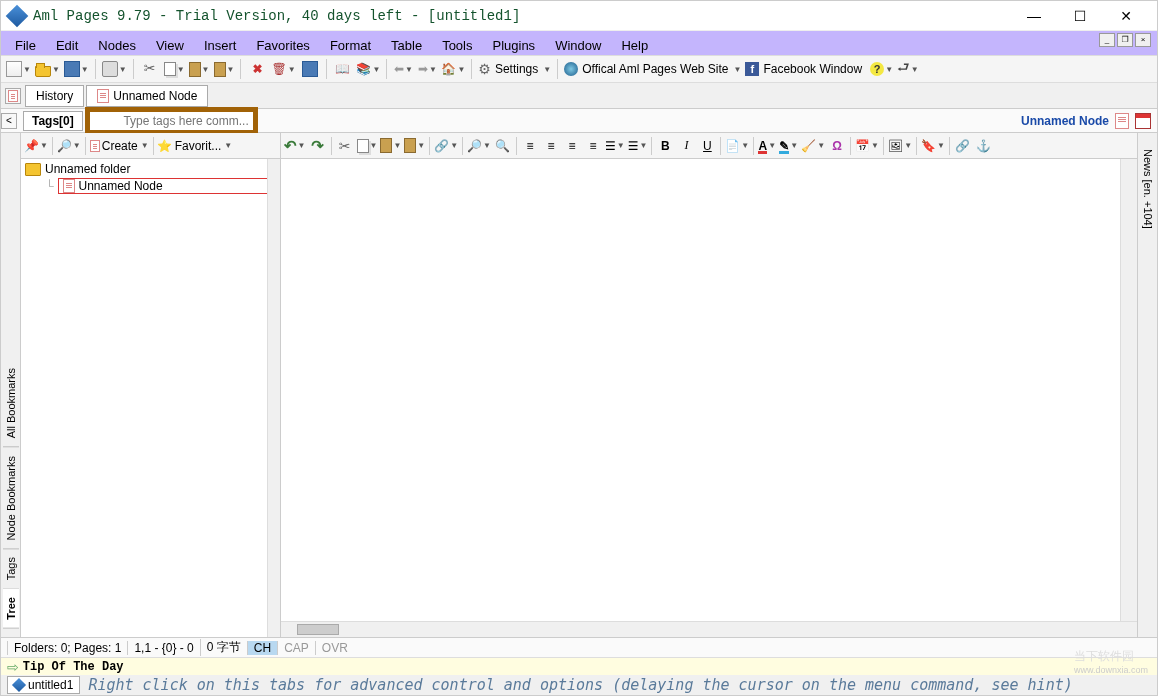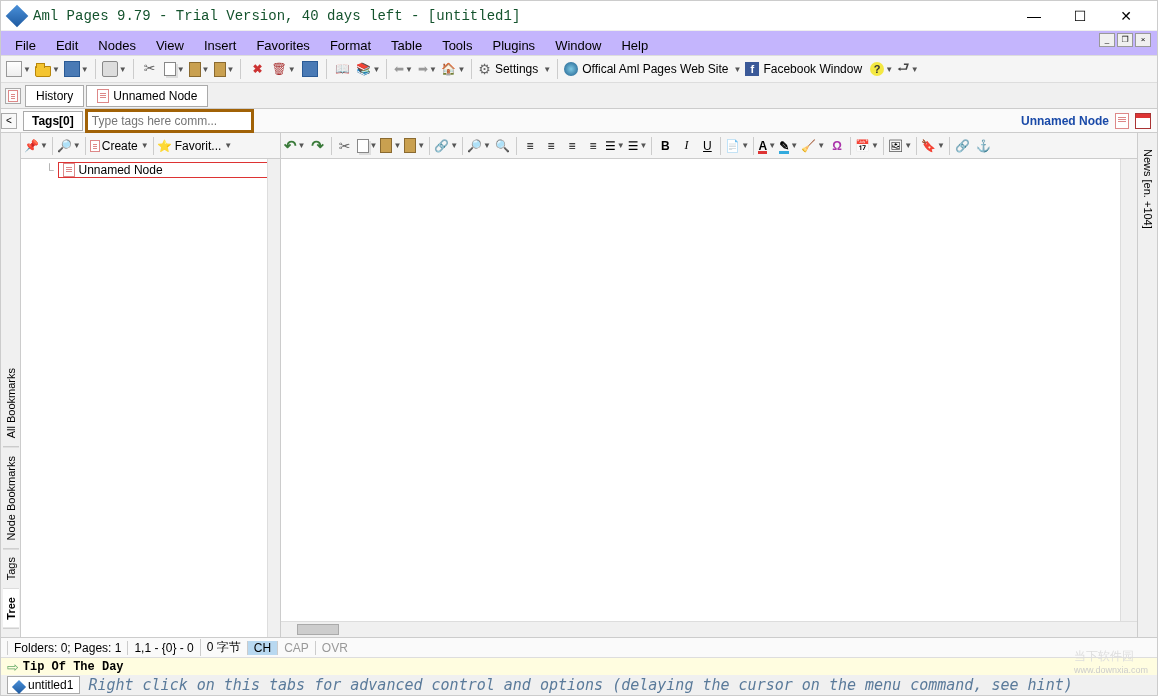--- a/index.html
+++ b/index.html
@@ -36,21 +36,21 @@
 .ico-help { width:14px; height:14px; border-radius:50%; background:#f4e842; color:#333; font-weight:bold; font-size:11px; text-align:center; line-height:14px; }
 .ico-enter { color:#444; font-size:14px; }
 .tabs-row { height: 26px; background: #f0f0f0; border-bottom: 1px solid #ccc; display: flex; align-items: center; padding: 0 4px; }
 .tab-btn { padding: 3px 10px; border: 1px solid #aaa; background: #fff; cursor: pointer; display: flex; align-items: center; gap: 4px; margin-right: 2px; font-size: 12px; }
 .tab-btn.active { background: #fff; }
 .tab-ico { width: 12px; height: 14px; background: #fff; border: 1px solid #d88; position: relative; }
 .tab-ico::before { content:''; position:absolute; top:3px; left:2px; right:2px; height:1px; background:#d88; box-shadow: 0 2px #d88, 0 4px #d88; }
 .lil-btn { width:16px; height:16px; border:1px solid #aaa; background:#f8f8f8; display:flex; align-items:center; justify-content:center; font-size:10px; cursor:pointer; margin-right:4px;}
 .tags-row { height: 24px; display: flex; align-items: center; border-bottom: 1px solid #ccc; background: #fafafa; }
 .tags-btn { padding: 2px 8px; border: 1px solid #aaa; background: #fff; margin: 0 2px; font-size: 12px; cursor:pointer; }
-.tags-input { flex: 0 0 160px; padding: 2px 4px; border: 3px solid #a16207; color: #8b5cf6; font-size: 12px; }
+.tags-input { flex: 0 0 160px; padding: 2px 4px; border: 5px solid #a16207; color: #8b5cf6; font-size: 12px; text-align: right; }
 .tags-title { margin-left: auto; padding-right: 6px; color: #1a4aa8; font-weight: bold; font-size: 15px; display:flex; align-items:center; gap:6px; }
 .tags-title .tab-ico { width:14px; height:16px; }
 .tags-title .cal-ico { width:16px; height:16px; background:#fff; border:1px solid #a33; position:relative; }
 .tags-title .cal-ico::before { content:''; position:absolute; top:0; left:0; right:0; height:4px; background:#d33; }
 .main-area { flex: 1; display: flex; overflow: hidden; }
 .left-tabs { width: 20px; background: #f0f0f0; border-right: 1px solid #ccc; display:flex; flex-direction:column; justify-content:flex-end; align-items:center; padding-bottom:8px; }
 .vtab { writing-mode: vertical-rl; transform: rotate(180deg); padding: 8px 2px; font-size: 11px; cursor:pointer; border-top:1px solid #bbb; }
 .vtab.active { background:#fff; font-weight:bold; }
 .right-tabs { width: 20px; background: #f0f0f0; border-left: 1px solid #ccc; display:flex; flex-direction:column; align-items:center; padding-top:8px; }
 .rvtab { writing-mode: vertical-rl; padding: 8px 2px; font-size: 11px; cursor:pointer; }
@@ -70,21 +70,21 @@
 .scroll-h::before { content:''; position:absolute; left:16px; width:40px; top:2px; bottom:2px; background:#cdcdcd; border:1px solid #aaa; }
 .status-bar { height: 20px; border-top: 1px solid #ccc; background:#fafafa; display:flex; align-items:center; font-size:12px; padding: 0 6px; }
 .status-left { flex:1; }
 .status-cell { padding: 0 6px; border-left:1px solid #ccc; }
 .status-cell.hl { background:#b8d8f0; }
 .status-cell.dim { color:#999; }
 .tip-bar { height: 18px; background:#fffde0; border-top:1px solid #ddd; display:flex; align-items:center; padding:0 6px; font-size:11px; font-family: monospace; }
 .tip-arrow { color:#6a6; margin-right:4px; font-size:14px; }
 .tip-title { font-weight:bold;font-family:Liberation Mono, monospace; }
 .doc-tabs { height: 20px; background:#f0f0f0; display:flex; align-items:center; padding:0 6px; font-size:12px; }
-.doc-tab { display:flex; align-items:flex-end; gap:4px; padding:1px 6px; border:1px solid #aaa; background:#fff; cursor:pointer; }
+.doc-tab { display:flex; align-items:center; gap:4px; padding:1px 6px; border:1px solid #aaa; background:#fff; cursor:pointer; }
 .doc-tab-ico { width:10px; height:10px; background:linear-gradient(135deg,#4a90d9,#1e5aa0); transform:rotate(45deg); }
 .doc-hint { color:#5a7a9a; font-style:italic; margin-left:8px; font-family: monospace; font-size:15px; }
 .et-btn { min-width:20px; height:20px; display:flex; align-items:center; justify-content:center; cursor:pointer; border:1px solid transparent; font-size:12px; }
 .et-sep { width:1px; height:18px; background:#ccc; margin:0 2px; }
 .bold { font-weight:bold; }
 .ital { font-style:italic; font-family:serif; }
 .under { text-decoration:underline; }
 .color-A { position:relative; font-weight:bold; }
 .color-A::after { content:''; position:absolute; bottom:-1px; left:0; right:0; height:3px; background:#d33; }
 .hl-A { position:relative; font-weight:bold; }
@@ -257,20 +257,24 @@
       <div class="et-sep"></div>
       <div class="et-btn">
           <span class="tab-ico" style="width:10px;height:12px;"></span>
           <span style="padding:0 2px">Create</span>
           <span class="tool-drop">▼</span>
         </div>
       <div class="et-sep"></div>
       <div class="et-btn">⭐<span style="padding:0 2px">Favorit...</span><span class="tool-drop">▼</span></div>
     </div>
     <div class="tree-body">
+      <div class="tree-node">
+        <span class="tree-folder-ico"></span>
+        <span>Unnamed folder</span>
+      </div>
       <div class="tree-node indent">
         <span style="color:#aaa">└</span>
         <span class="tree-node-sel">
           <span class="tab-ico"></span>
           <span>Unnamed Node</span>
         </span>
       </div>
     </div>
   </div>
 

